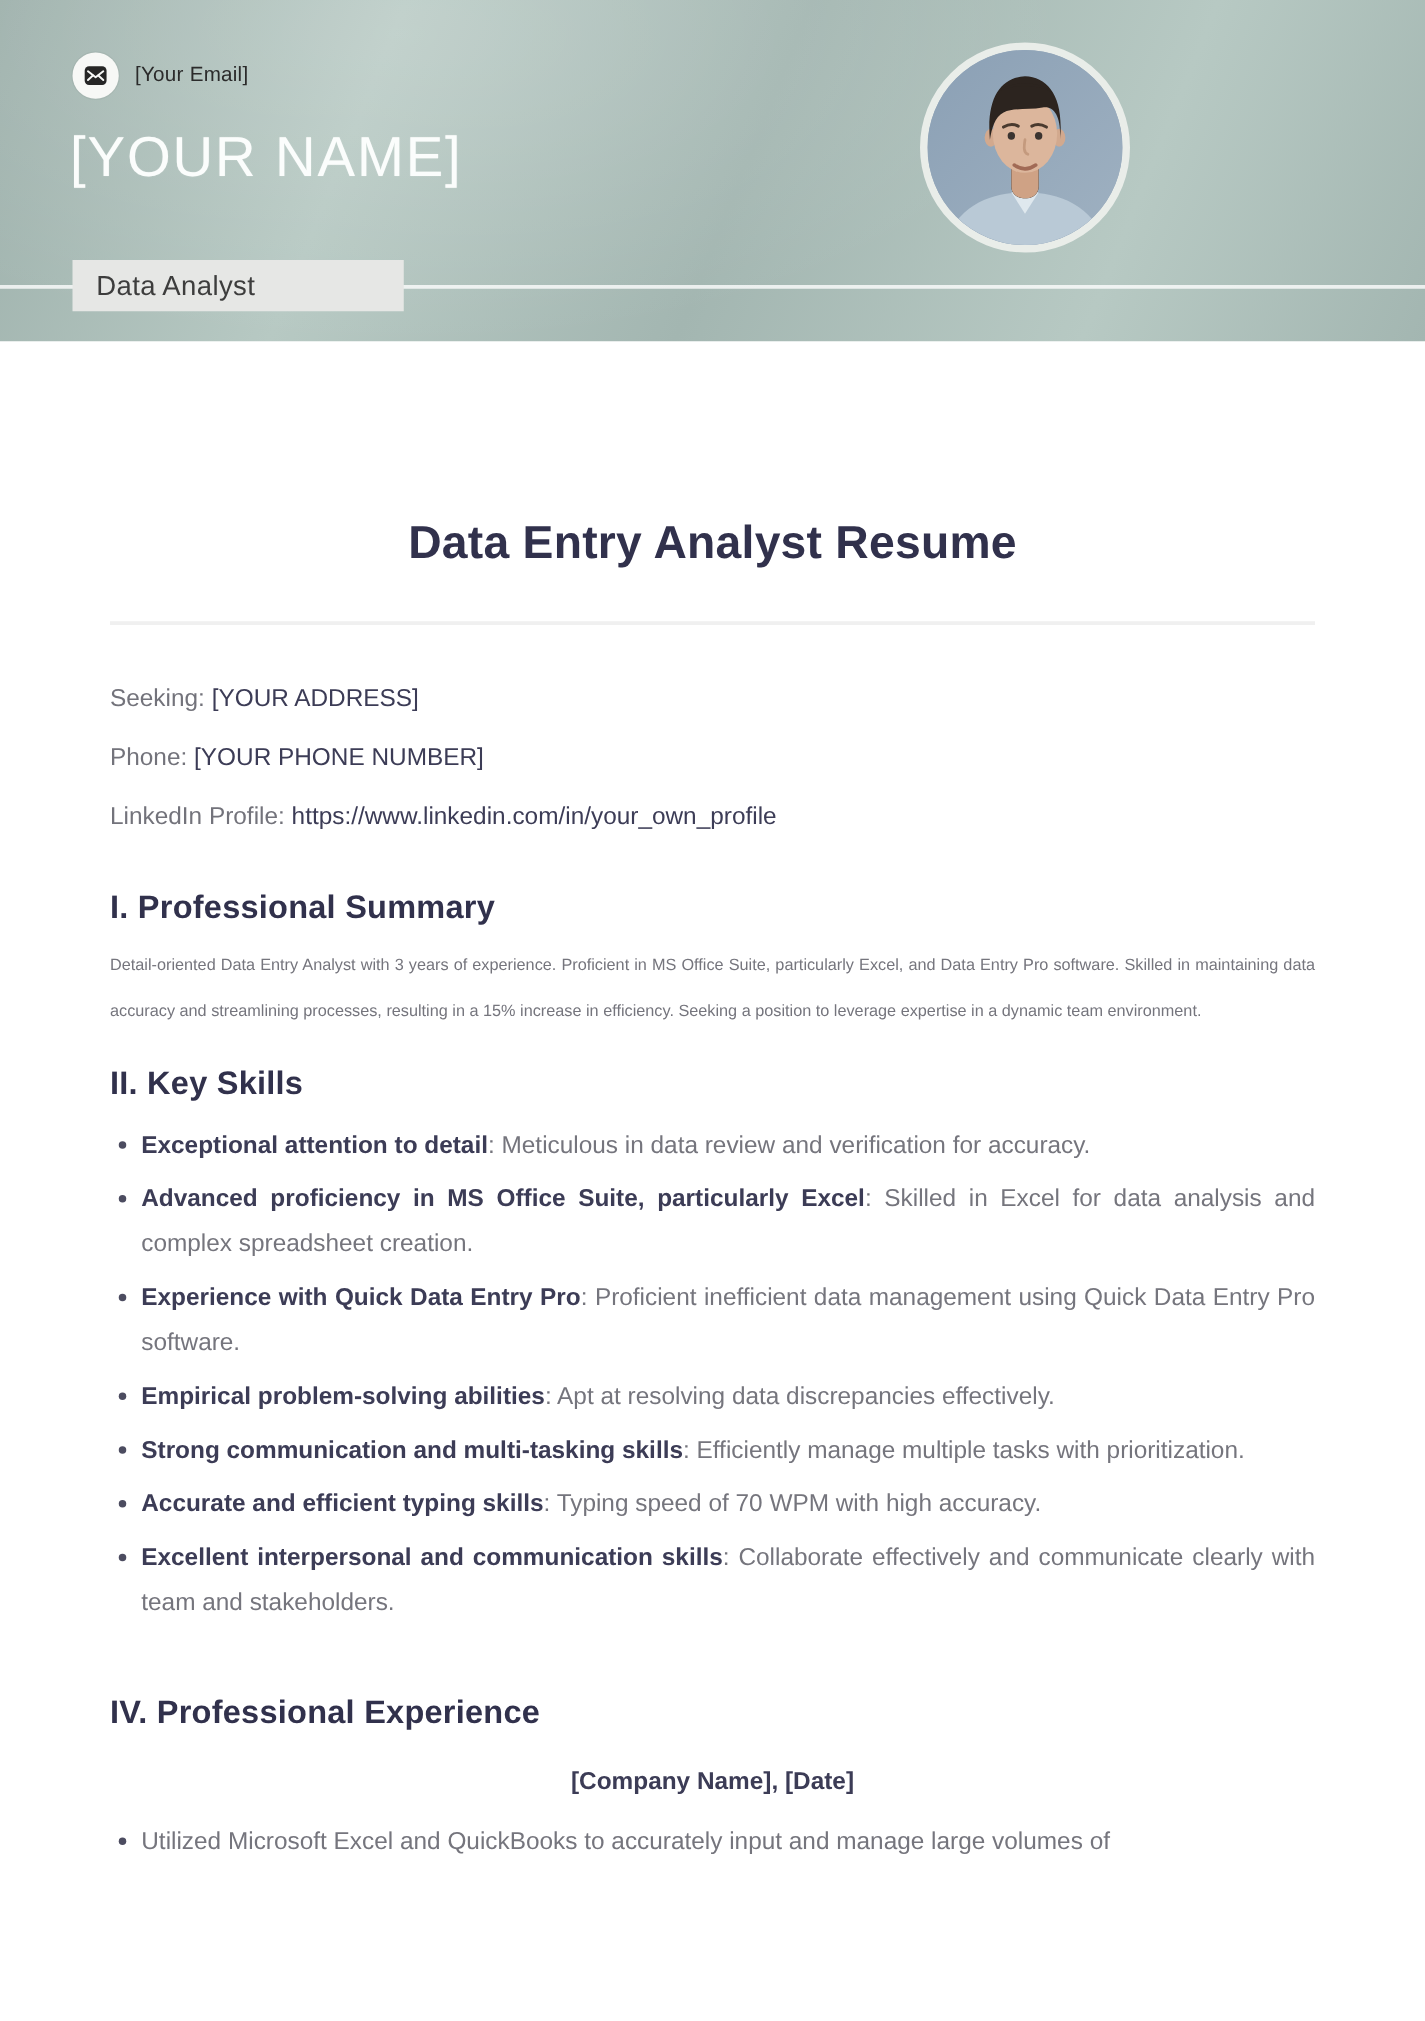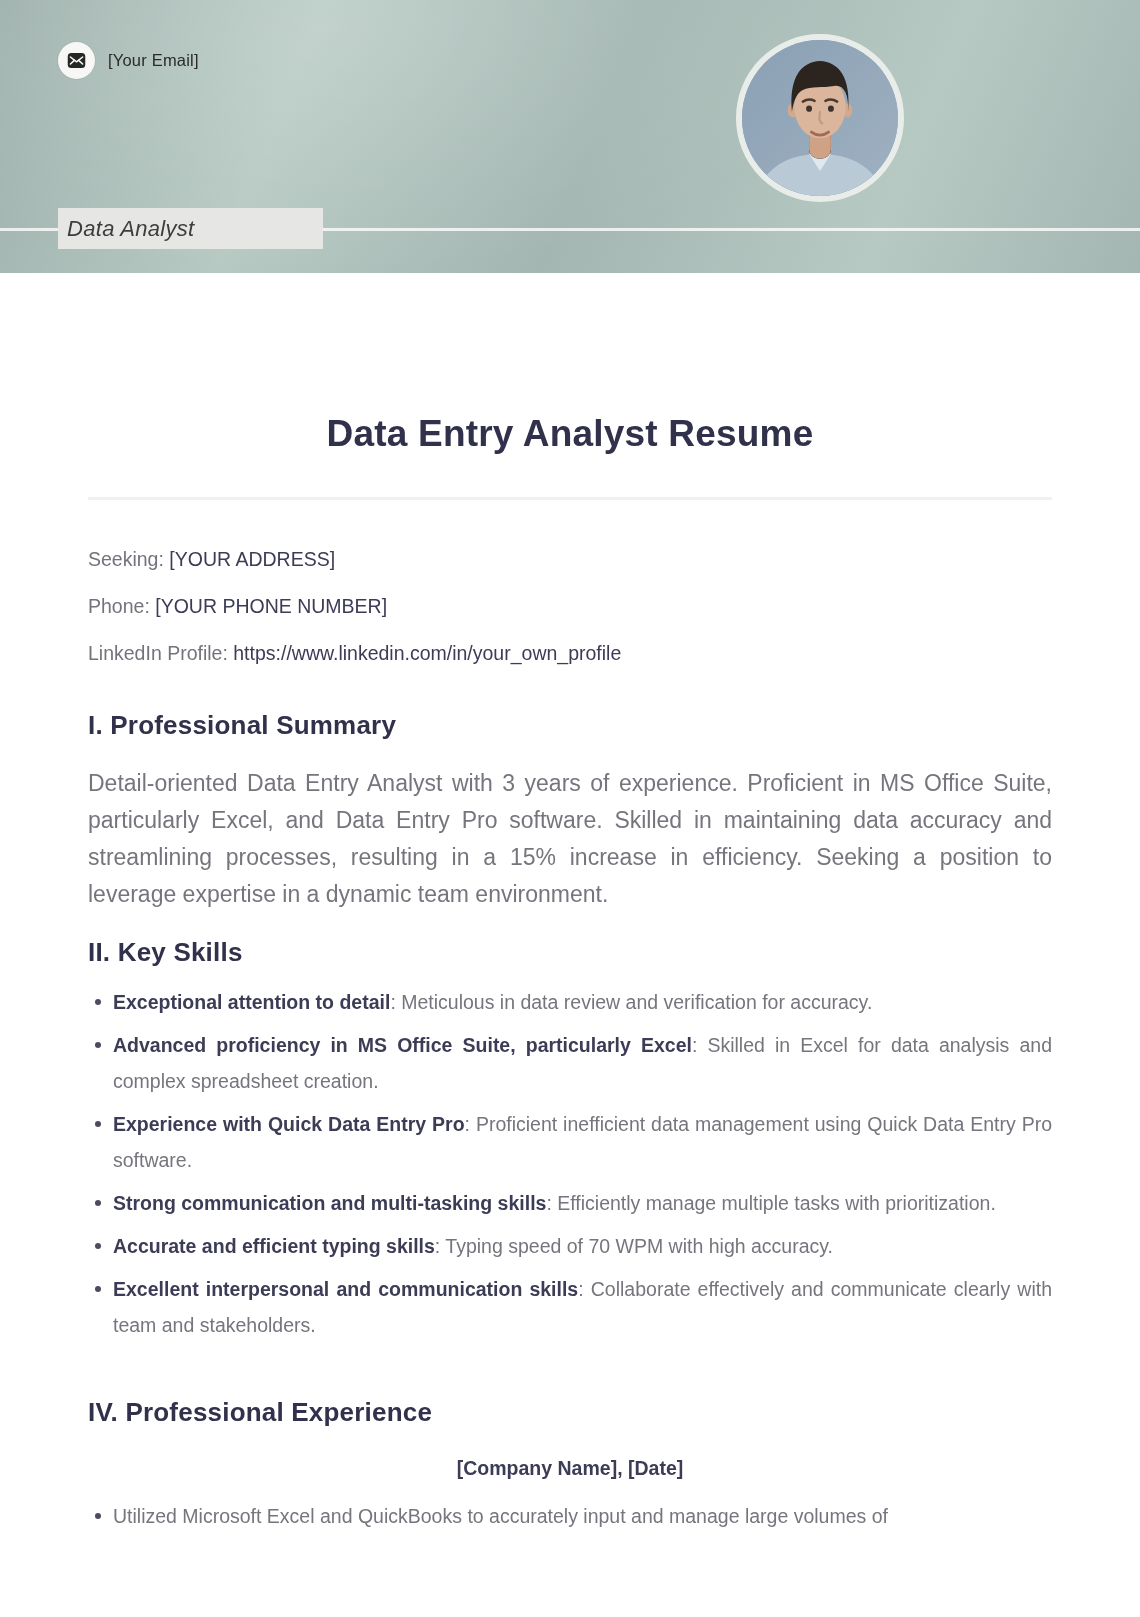--- a/index.html
+++ b/index.html
@@ -37,22 +37,22 @@
   .email-label{font-size:16.5px;color:#2b2b2b;letter-spacing:.2px;}
   .hero-name{
     position:absolute;top:103px;left:56px;
     font-size:45px;font-weight:300;color:#fbfdfc;letter-spacing:1.5px;line-height:1;
     text-shadow:0 0 1px rgba(255,255,255,.4);
   }
   .hero-rule{position:absolute;top:228px;left:0;right:0;height:3px;background:rgba(255,255,255,.78);}
   .role-badge{
     position:absolute;top:208px;left:58px;z-index:2;
     width:265px;height:41px;background:var(--badge-bg);
-    display:flex;align-items:center;padding-left:9px;
-    font-size:22px;color:var(--badge-text);letter-spacing:.3px;font-style:italic;
+    display:flex;align-items:center;padding-left:19px;
+    font-size:22px;color:var(--badge-text);letter-spacing:.3px;
   }
   .avatar{
     position:absolute;top:34px;left:736px;z-index:2;
     width:168px;height:168px;border-radius:50%;
     border:6px solid var(--avatar-ring);overflow:hidden;background:var(--photo-bg);
   }
   .avatar svg{display:block;width:100%;height:100%;}
   
   .doc{padding:0 88px;}
   .doc-title{
@@ -62,21 +62,21 @@
   .doc-divider{margin-top:41px;border:none;border-top:3px solid #f0f0f0;}
   .contact-block{margin-top:48px;}
   .contact-row{font-size:19.5px;line-height:22px;margin-bottom:25px;}
   .contact-label{color:var(--label-gray);font-weight:400;}
   .contact-value{color:var(--value-navy);font-weight:400;}
   .section-heading{
     font-size:26px;font-weight:700;color:var(--heading-navy);letter-spacing:.2px;
   }
   .section-summary .section-heading{margin-top:46px;}
   .summary-paragraph{
-    margin-top:24px;font-size:23px;line-height:37px;color:var(--body-gray);
+    margin-top:12px;font-size:13px;line-height:37px;color:var(--body-gray);
     text-align:justify;
   }
   .section-skills .section-heading{margin-top:24px;}
   .bullet-list{list-style:none;margin-top:16px;}
   .bullet-list li{
     position:relative;padding-left:25px;margin-bottom:7px;
     font-size:19.5px;line-height:36px;color:var(--body-gray);text-align:justify;
   }
   .bullet-list li::before{
     content:"";position:absolute;left:7px;top:15px;width:6px;height:6px;border-radius:50%;background:#4c4c60;
@@ -97,20 +97,21 @@
       <span class="email-icon-circle">
         <svg width="21" height="21" viewBox="0 0 24 24" aria-hidden="true">
           <rect x="2" y="3.5" width="20" height="17" rx="4" fill="#262626"></rect>
           <path d="M5 8 L12 13.5 L19 8" fill="none" stroke="#f7f8f6" stroke-width="1.8" stroke-linecap="round" stroke-linejoin="round"></path>
           <path d="M5 16 L9.5 11.8 M19 16 L14.5 11.8" fill="none" stroke="#f7f8f6" stroke-width="1.8" stroke-linecap="round"></path>
         </svg>
       </span>
       <span class="email-label">[Your Email]</span>
     </div>
 
+    <h1 class="hero-name">[YOUR NAME]</h1>
 
     <div class="hero-rule"></div>
 
     <div class="role-badge">Data Analyst</div>
 
     <div class="avatar">
       <svg viewBox="0 0 100 100" aria-hidden="true">
         <defs>
           <linearGradient id="bgGrad" x1="0" y1="0" x2="1" y2="1">
             <stop offset="0" stop-color="#8ba0b5"></stop>
@@ -163,20 +164,21 @@
       <h3 class="section-heading">I. Professional Summary</h3>
       <p class="summary-paragraph">Detail-oriented Data Entry Analyst with 3 years of experience. Proficient in MS Office Suite, particularly Excel, and Data Entry Pro software. Skilled in maintaining data accuracy and streamlining processes, resulting in a 15% increase in efficiency. Seeking a position to leverage expertise in a dynamic team environment.</p>
     </section>
 
     <section class="section-skills">
       <h3 class="section-heading">II. Key Skills</h3>
       <ul class="bullet-list">
           <li><strong>Exceptional attention to detail</strong><span>: Meticulous in data review and verification for accuracy.</span></li>
           <li><strong>Advanced proficiency in MS Office Suite, particularly Excel</strong><span>: Skilled in Excel for data analysis and complex spreadsheet creation.</span></li>
           <li><strong>Experience with Quick Data Entry Pro</strong><span>: Proficient inefficient data management using Quick Data Entry Pro software.</span></li>
+          <li><strong>Empirical problem-solving abilities</strong><span>: Apt at resolving data discrepancies effectively.</span></li>
           <li><strong>Strong communication and multi-tasking skills</strong><span>: Efficiently manage multiple tasks with prioritization.</span></li>
           <li><strong>Accurate and efficient typing skills</strong><span>: Typing speed of 70 WPM with high accuracy.</span></li>
           <li><strong>Excellent interpersonal and communication skills</strong><span>: Collaborate effectively and communicate clearly with team and stakeholders.</span></li>
         </ul>
     </section>
 
     <section class="section-experience">
       <h3 class="section-heading">IV. Professional Experience</h3>
       <p class="company-line">[Company Name], [Date]</p>
       <ul class="bullet-list">

